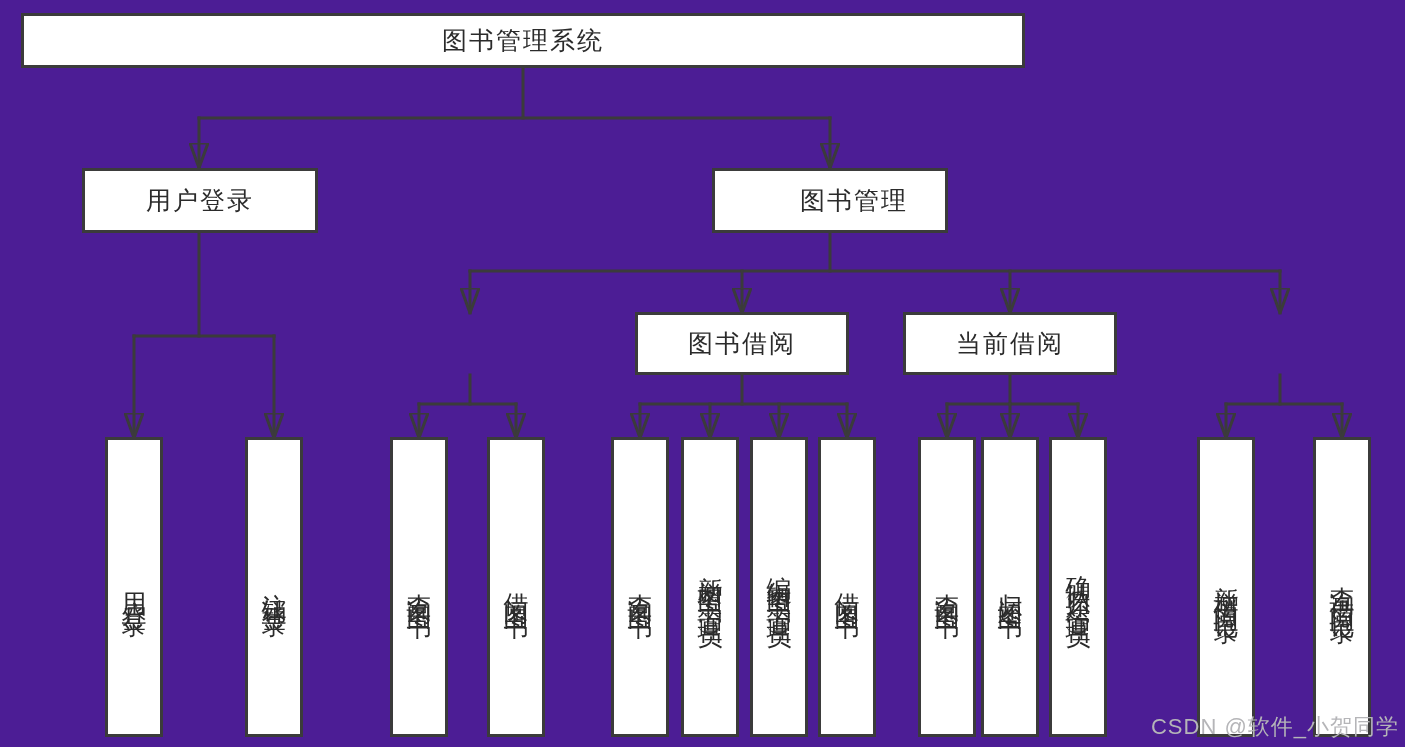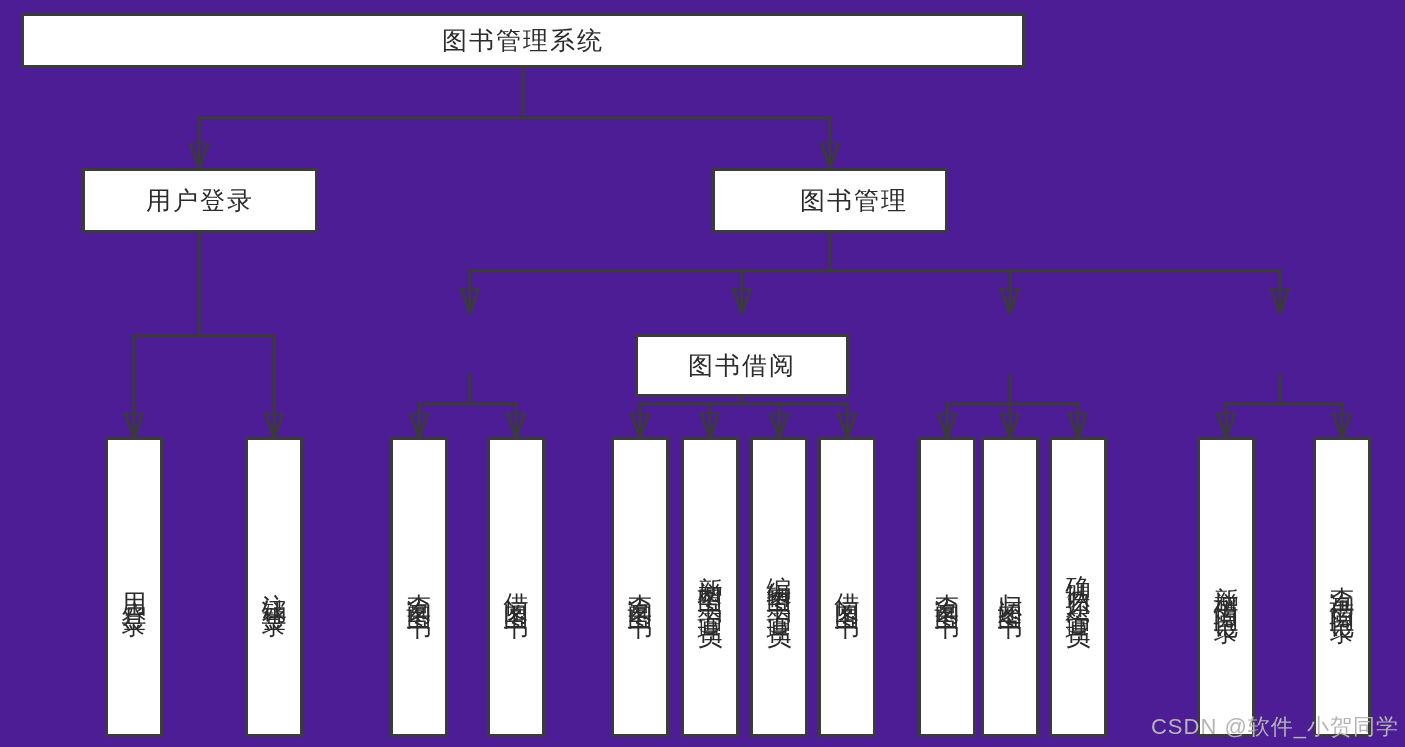--- a/index.html
+++ b/index.html
@@ -21,21 +21,21 @@
   .watermark {
     position:absolute; right:6px; bottom:5px; font-size:22px; color:#b5b5b8;
     font-family:"Liberation Sans", sans-serif; letter-spacing:1px; white-space:nowrap;
   }
   
   .n-root        { left:21px;   top:13px;  width:1004px; height:55px; }
   .n-user        { left:82px;   top:168px; width:236px;  height:65px; }
   .n-bookmgmt    { left:712px;  top:168px; width:236px;  height:65px;padding-left:48px; }
   .lvl3          { top:312px; width:214px; height:63px; }
   .n-newrec      { left:363px; }
-  .n-bookborrow  { left:635px;margin-top:22px; }
+  .n-bookborrow  { left:635px; }
   .n-curborrow   { left:903px; }
   .n-borrowrec   { left:1173px; }
   .lvl4          { top:437px; width:58px; height:300px; }
   .n-leaf-login  { left:105px; }
   .n-leaf-logout { left:245px; }
   .n-rec-query   { left:390px; }
   .n-rec-borrow  { left:487px; }
   .n-bb-query    { left:611px; }
   .n-bb-add      { left:681px; }
   .n-bb-edit     { left:750px; }
@@ -106,20 +106,23 @@
   <div class="node h-node n-user">
     <span>用户登录</span>
   </div>
   <div class="node h-node n-bookmgmt">
     <span>图书管理</span>
   </div>
 
   <div class="node h-node lvl3 n-bookborrow">
     <span>图书借阅</span>
   </div>
+  <div class="node h-node lvl3 n-curborrow">
+    <span>当前借阅</span>
+  </div>
 
   <div class="node v-node lvl4 n-leaf-login">
     <span>用户登录</span>
   </div>
   <div class="node v-node lvl4 n-leaf-logout">
     <span>注销登录</span>
   </div>
 
   <div class="node v-node lvl4 n-rec-query">
     <span>查询图书</span>

